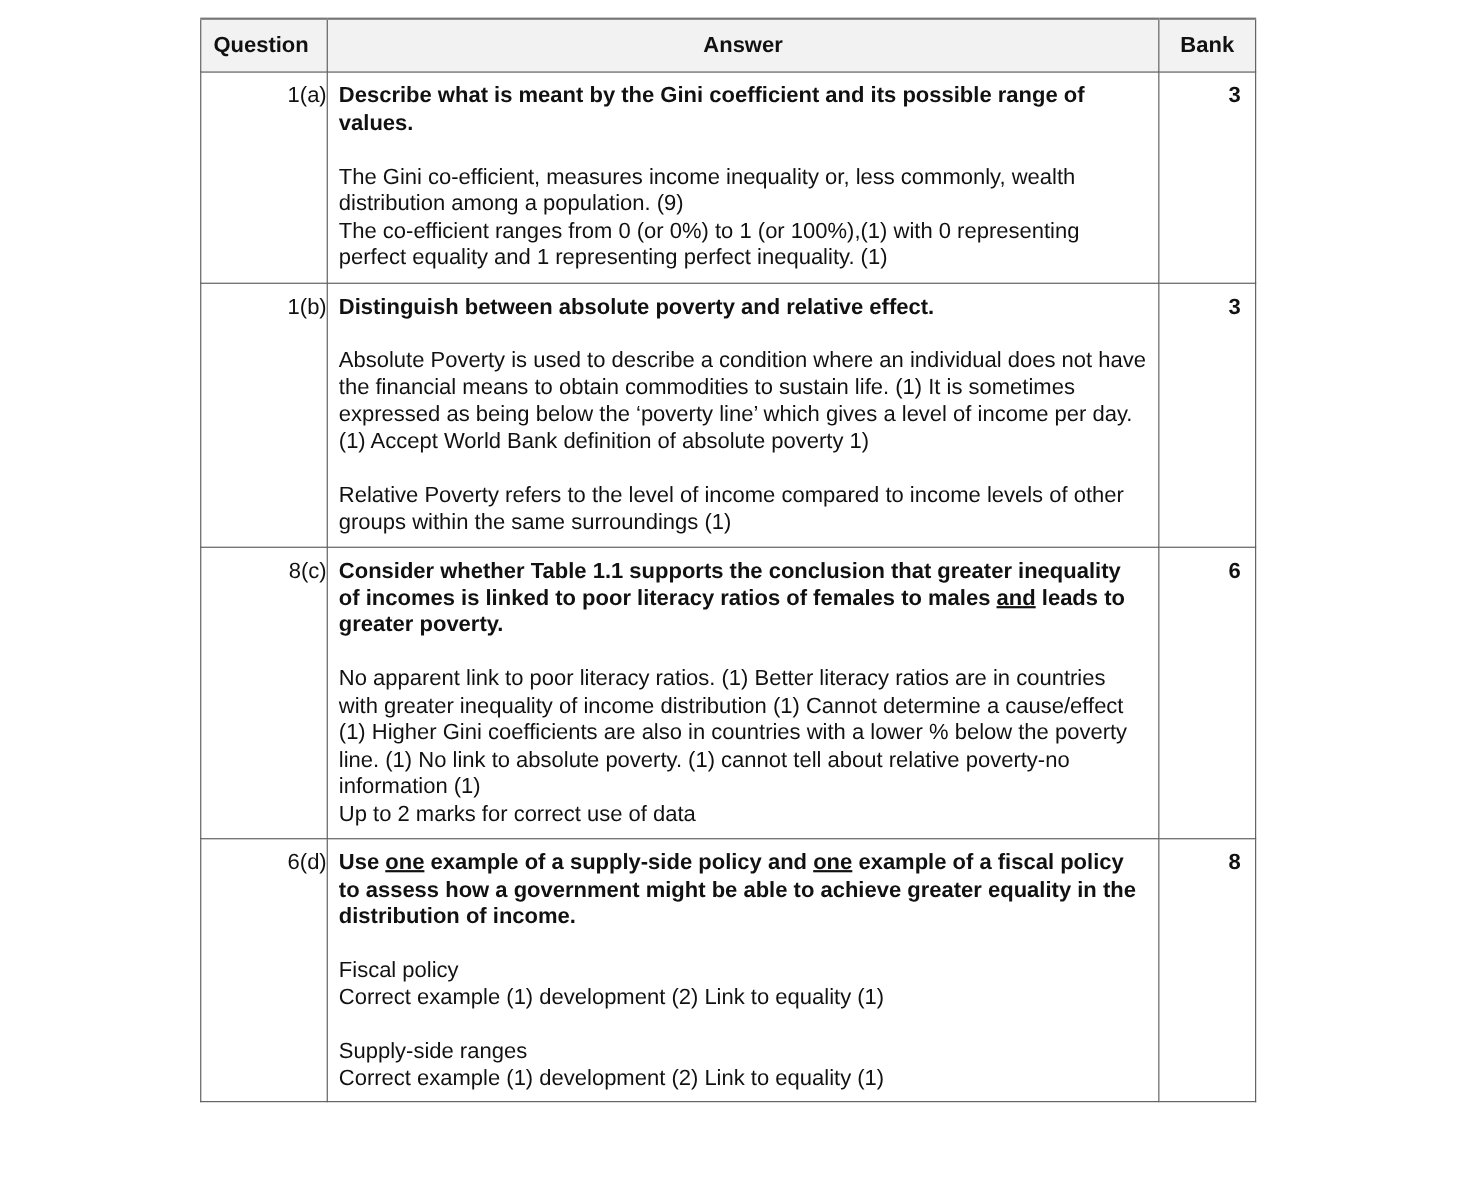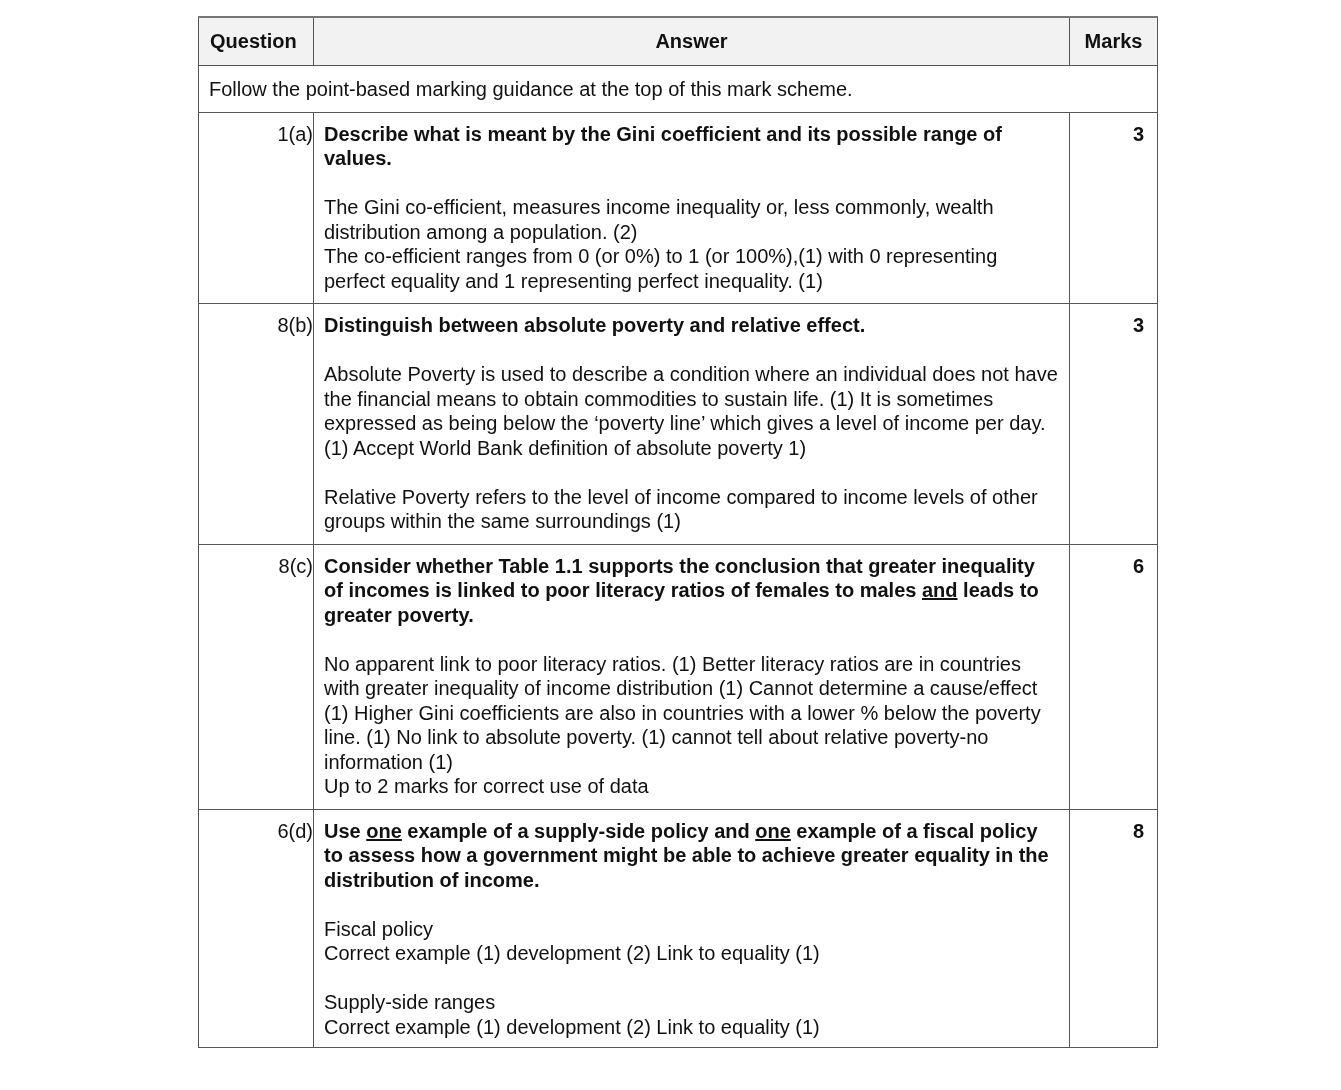--- a/index.html
+++ b/index.html
@@ -1,18 +1,18 @@
 <!DOCTYPE html>
 <html><head>
   <meta charset="utf-8">
   <style>
     html, body { margin: 0; padding: 0; background: #ffffff; }
     body { width: 1341px; height: 1090px; position: relative; font-family: "Liberation Sans", sans-serif; color: #111; }
     table.ms {
-      position: absolute; left: 198px; top: 16px;
+      position: absolute; left: 182px; top: 16px;
       width: 959px; border-collapse: collapse; table-layout: fixed;
       font-size: 20px; line-height: 24.5px;
     }
     table.ms td, table.ms th {
       border: 1.5px solid #555;
       vertical-align: top;
     }
     table.ms tr:first-child th { border-top: 2px solid #777; }
     col.c1 { width: 115px; }
     col.c2 { width: 756px; }
@@ -36,40 +36,37 @@
 <table class="ms">
   <colgroup>
       <col class="c1">
       <col class="c2">
       <col class="c3">
     </colgroup>
   <tbody>
       <tr>
     <th class="q">Question</th>
     <th class="a">Answer</th>
-    <th class="m">Marks</th>
-  </tr>
-  <tr>
-    <td class="guide" colspan="3">Follow the point-based marking guidance at the top of this mark scheme.</td>
+    <th class="m">Bank</th>
   </tr>
 
   <tr>
     <td class="qno">1(a)</td>
     <td class="ans">
       <p class="qtext">Describe what is meant by the Gini coefficient and its possible range of values.</p>
       <div class="para">
-        <div>The Gini co-efficient, measures income inequality or, less commonly, wealth distribution among a population. (2)</div>
+        <div>The Gini co-efficient, measures income inequality or, less commonly, wealth distribution among a population. (9)</div>
         <div>The co-efficient ranges from 0 (or 0%) to 1 (or 100%),(1) with 0 representing perfect equality and 1 representing perfect inequality. (1)</div>
       </div>
     </td>
     <td class="mk">3</td>
   </tr>
 
   <tr>
-    <td class="qno">8(b)</td>
+    <td class="qno">1(b)</td>
     <td class="ans">
       <p class="qtext">Distinguish between absolute poverty and relative effect.</p>
       <div class="para">
         <div>Absolute Poverty is used to describe a condition where an individual does not have the financial means to obtain commodities to sustain life. (1) It is sometimes expressed as being below the ‘poverty line’ which gives a level of income per day. (1) Accept World Bank definition of absolute poverty 1)</div>
       </div>
       <div class="para">
         <div>Relative Poverty refers to the level of income compared to income levels of other groups within the same surroundings (1)</div>
       </div>
     </td>
     <td class="mk">3</td>

